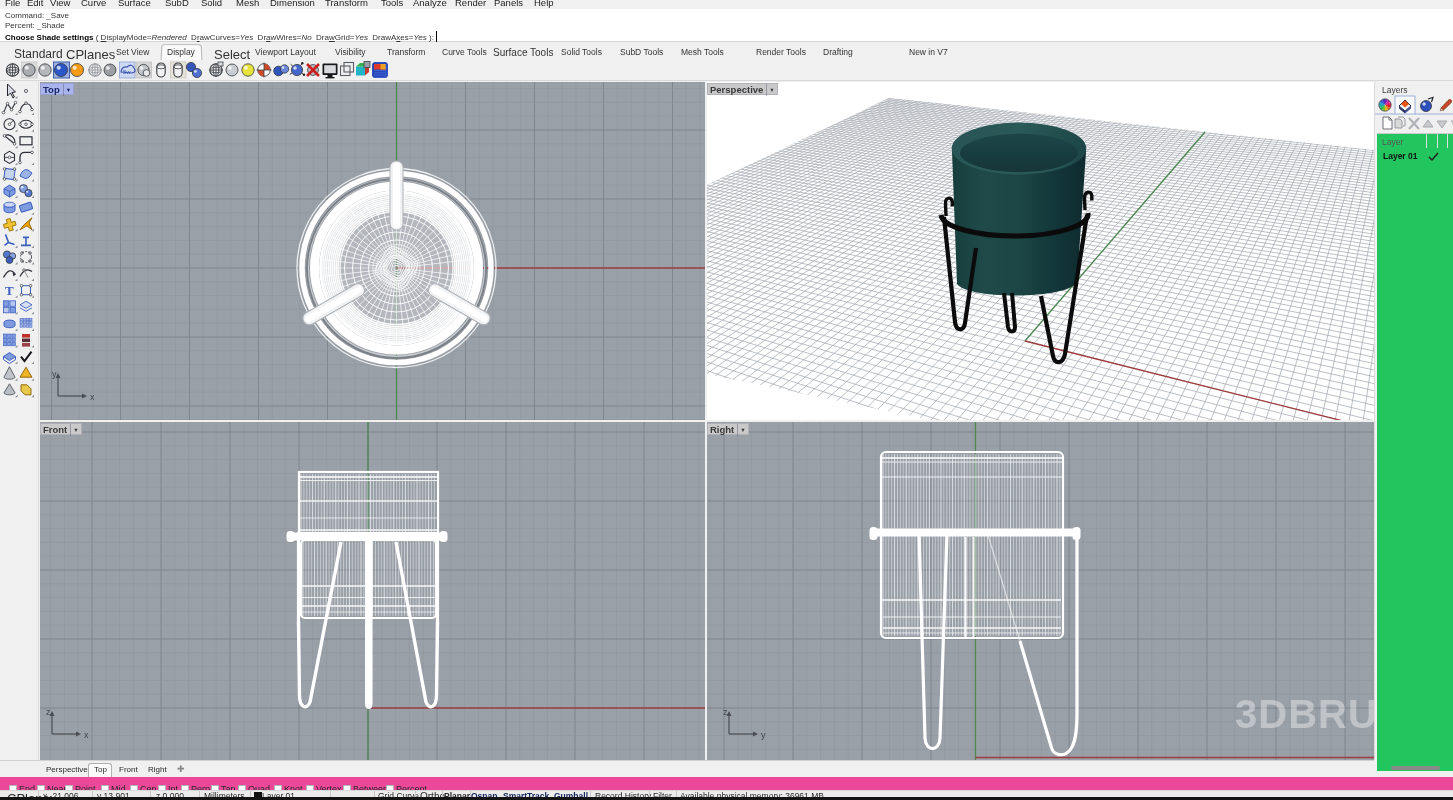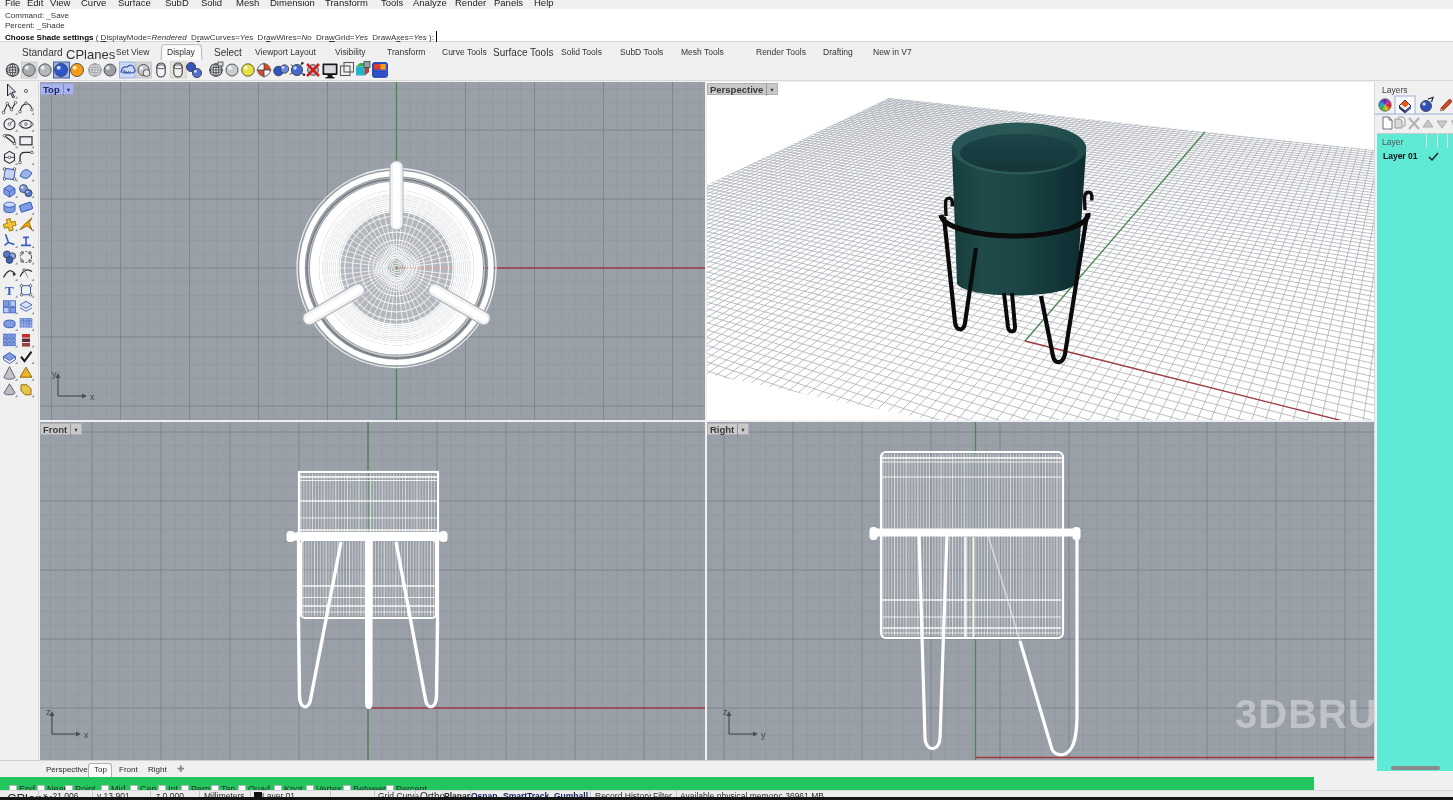--- a/index.html
+++ b/index.html
@@ -21,36 +21,36 @@
     <span style="position:absolute;left:494px;top:-3px;font-size:9.5px;color:#222">Panels</span>
     <span style="position:absolute;left:534px;top:-3px;font-size:9.5px;color:#222">Help</span>
   </div>
 <div style="position:absolute;left:0;top:9px;width:1453px;height:33px;background:#ffffff;border-bottom:1px solid #d4d4d4">
  <div style="position:absolute;left:5px;top:2px;font-size:8px;color:#333">Command: _Save</div>
  <div style="position:absolute;left:5px;top:12px;font-size:8px;color:#333">Percent: _Shade</div>
  <div style="position:absolute;left:5px;top:22px;font-size:8px;color:#000"><b>Choose Shade settings</b> <span style="color:#333">( <u>D</u>isplayMode=<i>Rendered</i>&nbsp; D<u>r</u>awCurves=<i>Yes</i>&nbsp; Dr<u>a</u>wWires=<i>No</i>&nbsp; Dra<u>w</u>Grid=<i>Yes</i>&nbsp; DrawA<u>x</u>es=<i>Yes</i> ):</span> <span style="display:inline-block;width:1px;height:11px;background:#000;vertical-align:-2px"></span></div>
 </div>
 <div style="position:absolute;left:0;top:42px;width:1453px;height:18px;background:#f0f0f0">
     <div style="position:absolute;left:161px;top:2px;width:41px;height:16px;background:#fafafa;border:1px solid #b5b5b5;border-bottom:none;border-radius:3px 3px 0 0;transform:perspective(20px) rotateX(3deg)"></div>
-    <span style="position:absolute;left:22px;top:5px;font-size:10px;color:#333">Standard</span>
+    <span style="position:absolute;left:14px;top:5px;font-size:12px;color:#333">Standard</span>
     <span style="position:absolute;left:66px;top:5px;font-size:13px;color:#333">CPlanes</span>
     <span style="position:absolute;left:116px;top:5px;font-size:8.5px;color:#333">Set View</span>
     <span style="position:absolute;left:167px;top:5px;font-size:8.5px;color:#333">Display</span>
-    <span style="position:absolute;left:214px;top:5px;font-size:10px;color:#333">Select</span>
+    <span style="position:absolute;left:214px;top:5px;font-size:13px;color:#333">Select</span>
     <span style="position:absolute;left:255px;top:5px;font-size:8.5px;color:#333">Viewport Layout</span>
     <span style="position:absolute;left:335px;top:5px;font-size:8.5px;color:#333">Visibility</span>
     <span style="position:absolute;left:387px;top:5px;font-size:8.5px;color:#333">Transform</span>
     <span style="position:absolute;left:442px;top:5px;font-size:8.5px;color:#333">Curve Tools</span>
     <span style="position:absolute;left:493px;top:5px;font-size:10px;color:#333">Surface Tools</span>
     <span style="position:absolute;left:561px;top:5px;font-size:8.5px;color:#333">Solid Tools</span>
     <span style="position:absolute;left:620px;top:5px;font-size:8.5px;color:#333">SubD Tools</span>
     <span style="position:absolute;left:681px;top:5px;font-size:8.5px;color:#333">Mesh Tools</span>
     <span style="position:absolute;left:756px;top:5px;font-size:8.5px;color:#333">Render Tools</span>
     <span style="position:absolute;left:823px;top:5px;font-size:8.5px;color:#333">Drafting</span>
-    <span style="position:absolute;left:873px;top:5px;font-size:8.5px;color:#333">New in V7</span>
+    <span style="position:absolute;left:909px;top:5px;font-size:8.5px;color:#333">New in V7</span>
   </div>
 <div style="position:absolute;left:0;top:60px;width:1453px;height:21px;background:#f0f0f0;border-bottom:1px solid #d8d8d8">
     <svg width="400" height="20" style="position:absolute;left:0;top:0">
       <rect x="21.5" y="2" width="15.5" height="16" fill="#dddddd" stroke="#c0c0c0" stroke-width="0.7"></rect>
       <rect x="53.5" y="2" width="16" height="16" fill="#9db0e0" stroke="#3c5fae" stroke-width="1"></rect>
       <rect x="119.5" y="2" width="15.5" height="16" fill="#cdd8f2" stroke="#8fa3d4" stroke-width="0.8"></rect>
       <rect x="136" y="2" width="15.5" height="16" fill="#d6d6d6" stroke="#bdbdbd" stroke-width="0.7"></rect>
       <rect x="170.5" y="2" width="15.5" height="16" fill="#e6e3da" stroke="#c8c4b8" stroke-width="0.7"></rect>
       <circle cx="12.6" cy="10" r="6.3" fill="none" stroke="#3c4046" stroke-width="1.1"></circle>
       <ellipse cx="12.6" cy="10" rx="2.835" ry="6.3" fill="none" stroke="#3c4046" stroke-width="0.9"></ellipse>
@@ -1321,42 +1321,42 @@
     <svg width="79" height="18" style="position:absolute;left:0;top:33px">
       <path d="M 8,2 h6 l3,3 v9 h-9 z" fill="#ffffff" stroke="#6e7176" stroke-width="1"></path>
       <path d="M 14,2 v3 h3" fill="none" stroke="#6e7176" stroke-width="1"></path>
       <path d="M 20,4 h5 l2,2 v7 h-7 z" fill="#d9d9d9" stroke="#97999d" stroke-width="1"></path>
       <path d="M 23,2 h5 l2,2 v7 h-2" fill="none" stroke="#97999d" stroke-width="1"></path>
       <path d="M 34,3 L 44,14 M 44,3 L 34,14" stroke="#b0b2b6" stroke-width="2.2"></path>
       <path d="M 48,12 L 53,5 L 58,12 Z" fill="#c7c9cd" stroke="#a8aaae" stroke-width="1"></path>
       <path d="M 62,6 L 67,13 L 72,6 Z" fill="#c7c9cd" stroke="#a8aaae" stroke-width="1"></path>
       <path d="M 76,6 L 79,6 L 79,13" fill="#c7c9cd" stroke="#a8aaae" stroke-width="1"></path>
     </svg>
-    <div style="position:absolute;left:2px;top:51px;width:77px;height:638px;background:#5eead4;border-top:1px solid #c9c9c9">
+    <div style="position:absolute;left:2px;top:51px;width:77px;height:638px;background:#22c55e;border-top:1px solid #c9c9c9">
       <div style="position:absolute;left:5px;top:3px;font-size:8.5px;color:#555">Layer</div>
       <div style="position:absolute;left:49px;top:0;width:1px;height:14px;background:#e0e0e0"></div>
       <div style="position:absolute;left:60px;top:0;width:1px;height:14px;background:#e0e0e0"></div>
       <div style="position:absolute;left:70px;top:0;width:1px;height:14px;background:#e0e0e0"></div>
       <div style="position:absolute;left:6px;top:17px;font-size:8.5px;font-weight:bold;color:#111">Layer 01</div>
       <svg width="11" height="10" style="position:absolute;left:51px;top:18px">
         <path d="M 1,5 L 4,8 L 10,1" fill="none" stroke="#222" stroke-width="1.5"></path>
       </svg>
       <div style="position:absolute;left:14px;top:632px;width:49px;height:3.5px;background:#8a8a8a;border-radius:2px"></div>
     </div>
   </div>
 
 <div style="position:absolute;left:0;top:760px;width:1374px;height:17px;background:#f0f0f0;border-top:1px solid #d0d0d0">
     <div style="position:absolute;left:88px;top:2px;width:24px;height:15px;background:#fafafa;border:1px solid #b0b0b0;border-bottom:none;border-radius:3px 3px 0 0"></div>
     <span style="position:absolute;left:46px;top:4px;font-size:8px;color:#2a2a2a">Perspective</span>
     <span style="position:absolute;left:94px;top:4px;font-size:8px;color:#2a2a2a">Top</span>
     <span style="position:absolute;left:119px;top:4px;font-size:8px;color:#2a2a2a">Front</span>
     <span style="position:absolute;left:148px;top:4px;font-size:8px;color:#2a2a2a">Right</span>
     <span style="position:absolute;left:177px;top:3px;font-size:9px;color:#888">✚</span>
   </div>
-<div style="position:absolute;left:0;top:777px;width:1314px;height:13px;background:#22c55e">
+<div style="position:absolute;left:0;top:777px;width:1453px;height:13px;background:#ec4899">
     <span style="position:absolute;left:9px;top:1px"><span style="display:inline-block;width:8px;height:8px;background:#fff;border:1px solid #b5b5b5;vertical-align:-1px"></span><span style="font-size:9px;color:#2a2a2a;margin-left:2px">End</span></span>
     <span style="position:absolute;left:37px;top:1px"><span style="display:inline-block;width:8px;height:8px;background:#fff;border:1px solid #b5b5b5;vertical-align:-1px"></span><span style="font-size:9px;color:#2a2a2a;margin-left:2px">Near</span></span>
     <span style="position:absolute;left:65px;top:1px"><span style="display:inline-block;width:8px;height:8px;background:#fff;border:1px solid #b5b5b5;vertical-align:-1px"></span><span style="font-size:9px;color:#2a2a2a;margin-left:2px">Point</span></span>
     <span style="position:absolute;left:101px;top:1px"><span style="display:inline-block;width:8px;height:8px;background:#fff;border:1px solid #b5b5b5;vertical-align:-1px"></span><span style="font-size:9px;color:#2a2a2a;margin-left:2px">Mid</span></span>
     <span style="position:absolute;left:130px;top:1px"><span style="display:inline-block;width:8px;height:8px;background:#fff;border:1px solid #b5b5b5;vertical-align:-1px"></span><span style="font-size:9px;color:#2a2a2a;margin-left:2px">Cen</span></span>
     <span style="position:absolute;left:158px;top:1px"><span style="display:inline-block;width:8px;height:8px;background:#fff;border:1px solid #b5b5b5;vertical-align:-1px"></span><span style="font-size:9px;color:#2a2a2a;margin-left:2px">Int</span></span>
     <span style="position:absolute;left:181px;top:1px"><span style="display:inline-block;width:8px;height:8px;background:#fff;border:1px solid #b5b5b5;vertical-align:-1px"></span><span style="font-size:9px;color:#2a2a2a;margin-left:2px">Perp</span></span>
     <span style="position:absolute;left:211px;top:1px"><span style="display:inline-block;width:8px;height:8px;background:#fff;border:1px solid #b5b5b5;vertical-align:-1px"></span><span style="font-size:9px;color:#2a2a2a;margin-left:2px">Tan</span></span>
     <span style="position:absolute;left:238px;top:1px"><span style="display:inline-block;width:8px;height:8px;background:#fff;border:1px solid #b5b5b5;vertical-align:-1px"></span><span style="font-size:9px;color:#2a2a2a;margin-left:2px">Quad</span></span>
     <span style="position:absolute;left:274px;top:1px"><span style="display:inline-block;width:8px;height:8px;background:#fff;border:1px solid #b5b5b5;vertical-align:-1px"></span><span style="font-size:9px;color:#2a2a2a;margin-left:2px">Knot</span></span>

